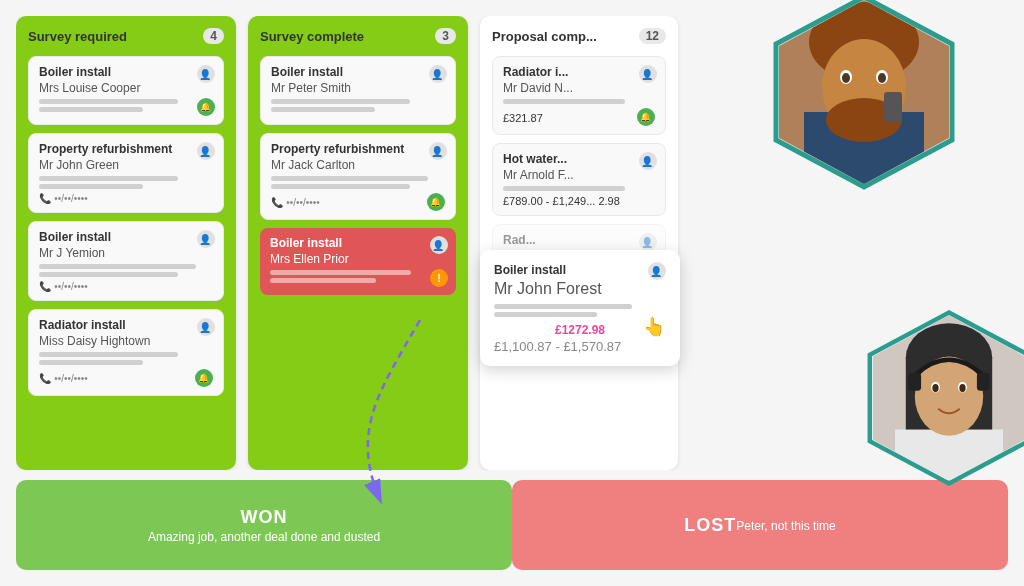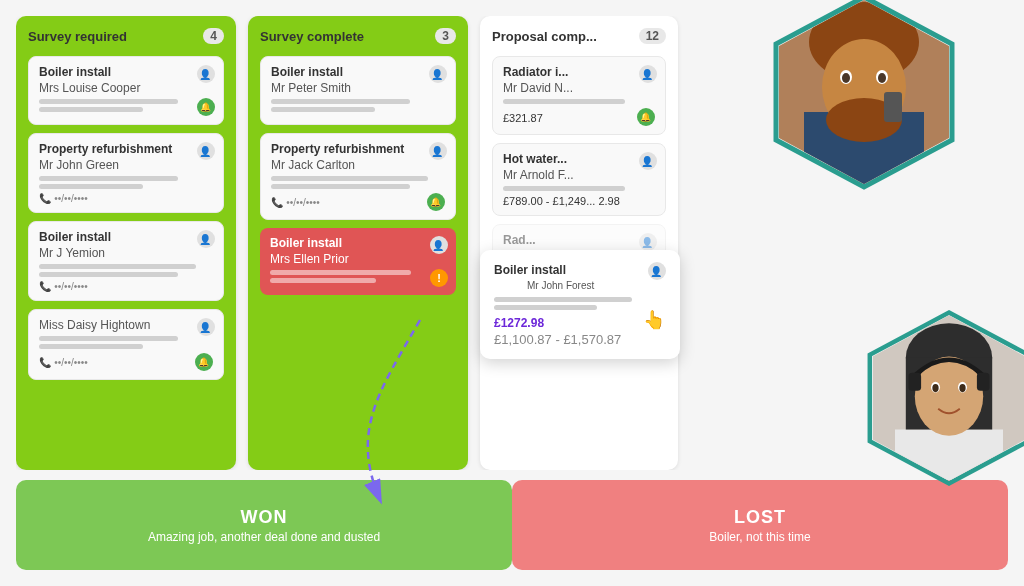--- a/index.html
+++ b/index.html
@@ -142,30 +142,30 @@
       left: 480px;
       top: 250px;
     }
     .floating-card-title {
       font-size: 12px;
       font-weight: 700;
       color: #333;
       margin-bottom: 2px;
     }
     .floating-card-subtitle {
-      font-size: 10px;
+      font-size: 16px;
       color: #555;
       margin-bottom: 6px;
-      margin-left: 33px;
     }
     .floating-card-price {
       font-size: 12px;
       font-weight: 700;
-      color: #6d28d9;
+      color: #ec4899;
       margin-top: 6px;
+      text-align: center;
     }
     .floating-card-lines {
       display: flex;
       flex-direction: column;
       gap: 3px;
       margin-bottom: 4px;
     }
     .floating-card-line {
       height: 5px;
       border-radius: 3px;
@@ -194,21 +194,21 @@
       flex-direction: column;
       align-items: center;
       justify-content: center;
       padding: 10px;
     }
     .panel-lost {
       flex: 1;
       background: #f08080;
       border-radius: 10px;
       display: flex;
-      flex-direction: column;
+      flex-direction: row;
       align-items: center;
       justify-content: center;
       padding: 10px;
     }
     .panel-label {
       font-size: 18px;
       font-weight: 900;
       color: #fff;
       letter-spacing: 1px;
     }
@@ -298,20 +298,21 @@
         <div class="card-subtitle">Mr J Yemion</div>
         <div class="card-lines">
           <div class="card-line long"></div>
           <div class="card-line medium"></div>
         </div>
         <div class="card-phone">📞 ••/••/••••</div>
       </div>
 
       <div class="card">
         <div class="card-icon icon-person">👤</div>
+        <div class="card-title">Radiator install</div>
         <div class="card-subtitle">Miss Daisy Hightown</div>
         <div class="card-lines">
           <div class="card-line medium"></div>
           <div class="card-line short"></div>
         </div>
         <div style="display:flex;align-items:center;gap:4px;">
           <span class="card-phone">📞 ••/••/••••</span>
           <div style="margin-left:auto;width:18px;height:18px;border-radius:50%;background:#4caf50;display:flex;align-items:center;justify-content:center;font-size:9px;color:#fff;">🔔</div>
         </div>
       </div>
@@ -398,21 +399,21 @@
 
   </div>
 
   <div class="bottom-panels">
     <div class="panel-won">
       <div class="panel-label">WON</div>
       <div class="panel-sublabel">Amazing job, another deal done and dusted</div>
     </div>
     <div class="panel-lost">
       <div class="panel-label">LOST</div>
-      <div class="panel-sublabel">Boiler, not this time</div>
+      <div class="panel-sublabel">Peter, not this time</div>
     </div>
   </div>
 
   <div class="floating-card">
     <div style="display:flex;justify-content:space-between;align-items:center;">
       <div class="floating-card-title">Boiler install</div>
       <div style="width:18px;height:18px;border-radius:50%;background:#e0e0e0;display:flex;align-items:center;justify-content:center;font-size:10px;color:#888;">👤</div>
     </div>
     <div class="floating-card-subtitle">Mr John Forest</div>
     <div class="floating-card-lines">

